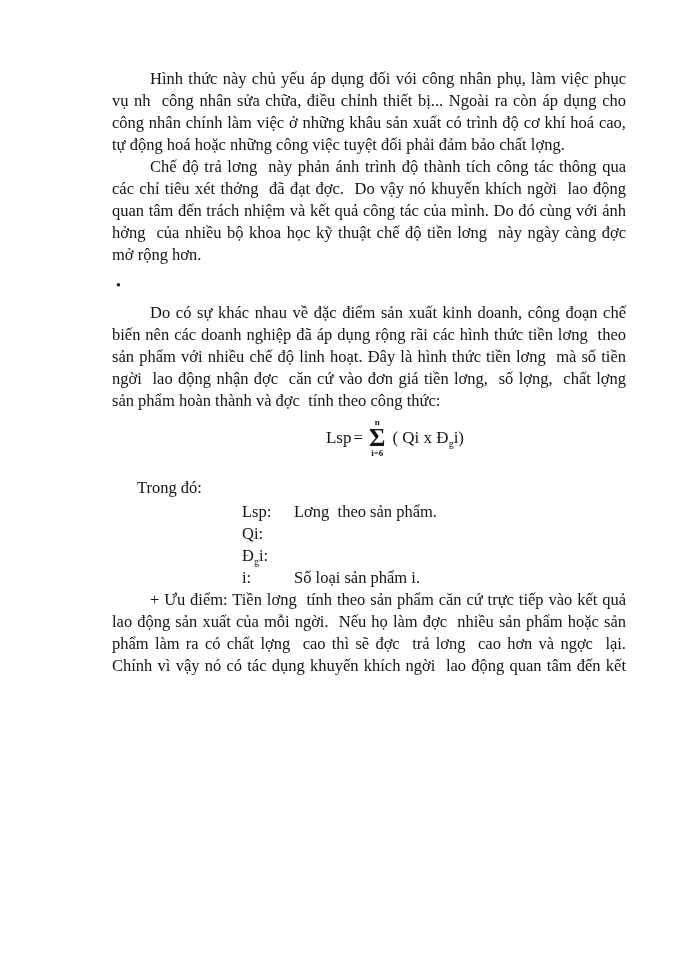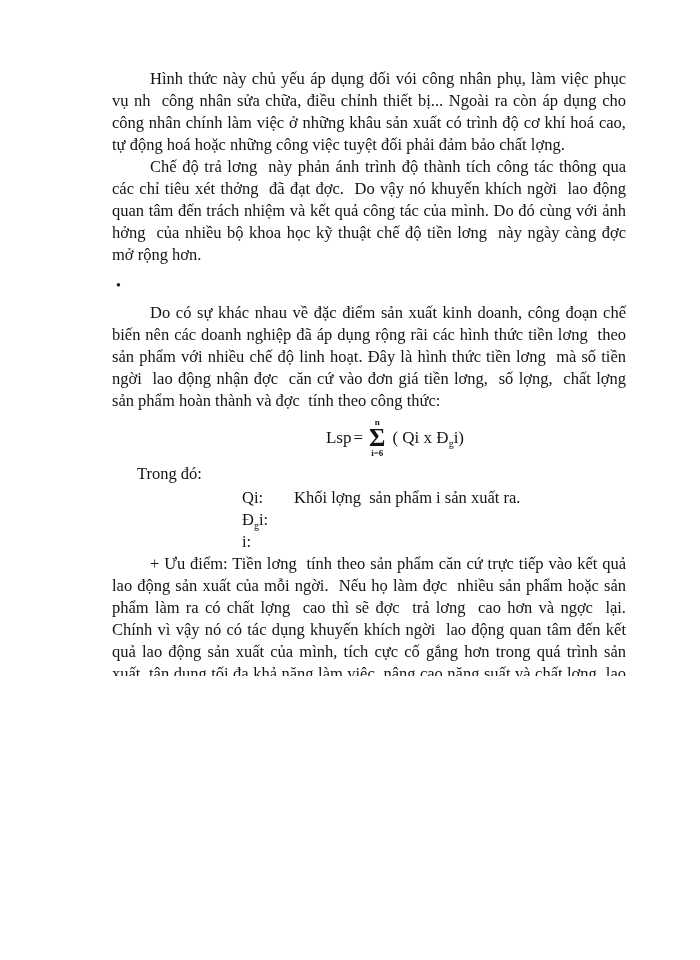--- a/index.html
+++ b/index.html
@@ -68,21 +68,21 @@
     font-size: 25px;
     font-weight: bold;
     line-height: 0.85;
   }
   .f-rhs sub, .def-term sub {
     font-size: 10px;
     line-height: 0;
   }
   .trongdo {
     text-indent: 25px;
-    margin-top: 2px;
+    margin-top: 16px;
   }
   .defs {
     padding-left: 130px;
     margin-top: 2px;
   }
   .def-row {
     display: flex;
     font-size: 16.5px;
     line-height: 22px;
   }
@@ -125,28 +125,32 @@
         <span class="sigma">Σ</span>
         <span class="sigma-sub">i=6</span>
       </span>
       <span class="f-rhs"><span>( Qi x Đ</span><sub>g</sub><span>i)</span></span>
     </div>
 
     <p class="para trongdo">Trong đó:</p>
 
     <div class="defs">
       <div class="def-row">
+        <span class="def-term">Lsp:</span>
+        <span class="def-text">Lơng  theo sản phẩm.</span>
+      </div>
+      <div class="def-row">
         <span class="def-term">Qi:</span>
-        <span class="def-text">Khối lợng  sản phẩm i sản xuất ra.</span>
       </div>
       <div class="def-row">
         <span class="def-term"><span>Đ</span><sub>g</sub><span>i:</span></span>
       </div>
       <div class="def-row">
         <span class="def-term">i:</span>
+        <span class="def-text">Số loại sản phẩm i.</span>
       </div>
     </div>
 
     <p class="para indent">+ Ưu điểm: Tiền lơng  tính theo sản phẩm căn cứ trực tiếp vào kết quả lao động sản xuất của mỗi ngời.  Nếu họ làm đợc  nhiều sản phẩm hoặc sản phẩm làm ra có chất lợng  cao thì sẽ đợc  trả lơng  cao hơn và ngợc  lại. Chính vì vậy nó có tác dụng khuyến khích ngời  lao động quan tâm đến kết quả lao động sản xuất của mình, tích cực cố gắng hơn trong quá trình sản xuất, tận dụng tối đa khả năng làm việc, nâng cao năng suất và chất lợng  lao động. Hơn nữa trả lơng  theo sản phẩm còn có tác dụng khuyến khích ngời lao động học tập nâng cao trình độ văn hoá kỹ thuật, tích cực sáng tạo và áp dụng khoa học kỹ thuật vào quá trình sản xuất. Điều này tạo điều kiện cho họ tiến hành lao động sản xuất với mức độ nhanh hơn, sản xuất ra nhiều sản phẩm với chất lợng  cao hơn.</p>
 
 
   </div>
 
   <div class="page-number">10</div>
 </div>

